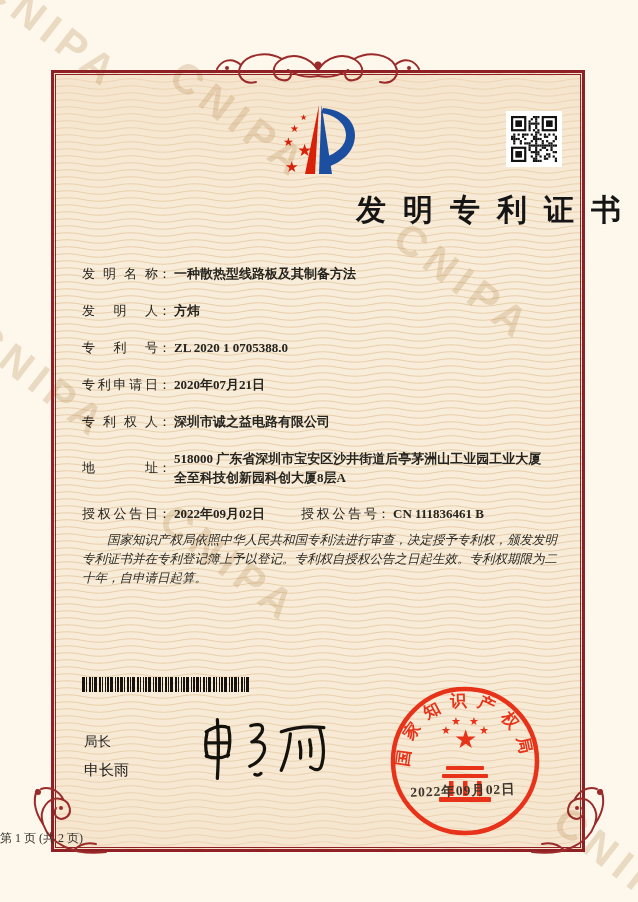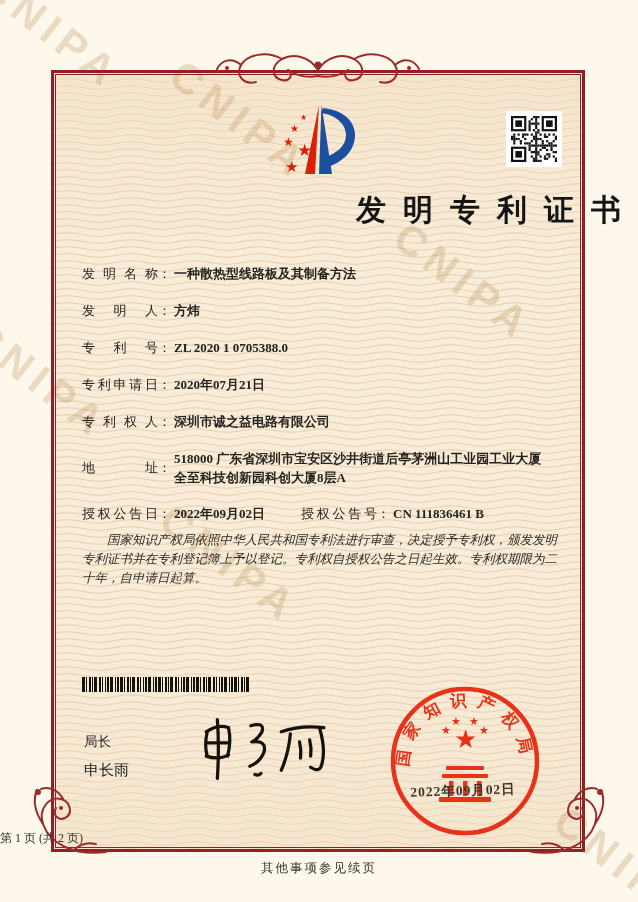--- a/index.html
+++ b/index.html
@@ -419,16 +419,15 @@
         <rect x="56" y="92" width="46" height="4" rx="1"></rect>
         <rect x="63" y="99" width="4.5" height="15"></rect>
         <rect x="77" y="99" width="4.5" height="15"></rect>
         <rect x="91" y="99" width="4.5" height="15"></rect>
         <rect x="53" y="115" width="52" height="5" rx="1"></rect>
       </g>
     </svg>
     <div class="seal-date">2022年09月02日</div>
 
     <div class="page-info">第 1 页 (共 2 页)</div>
-    <div class="cont-note">其他事项参见续页</div>
 
   </div>
 </div>
 
 </body></html>

